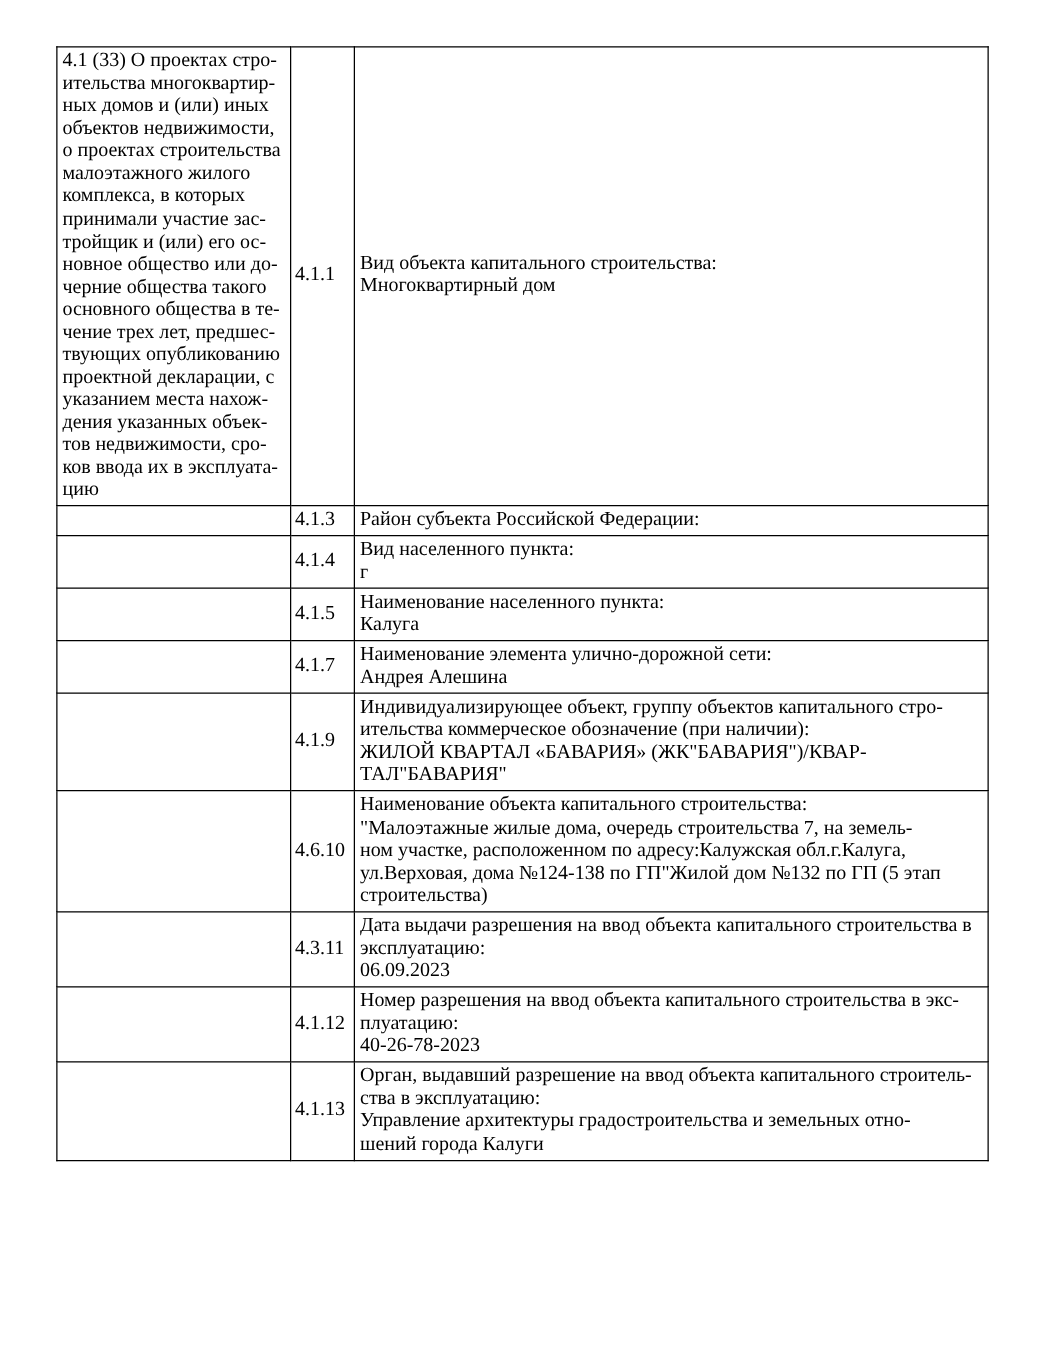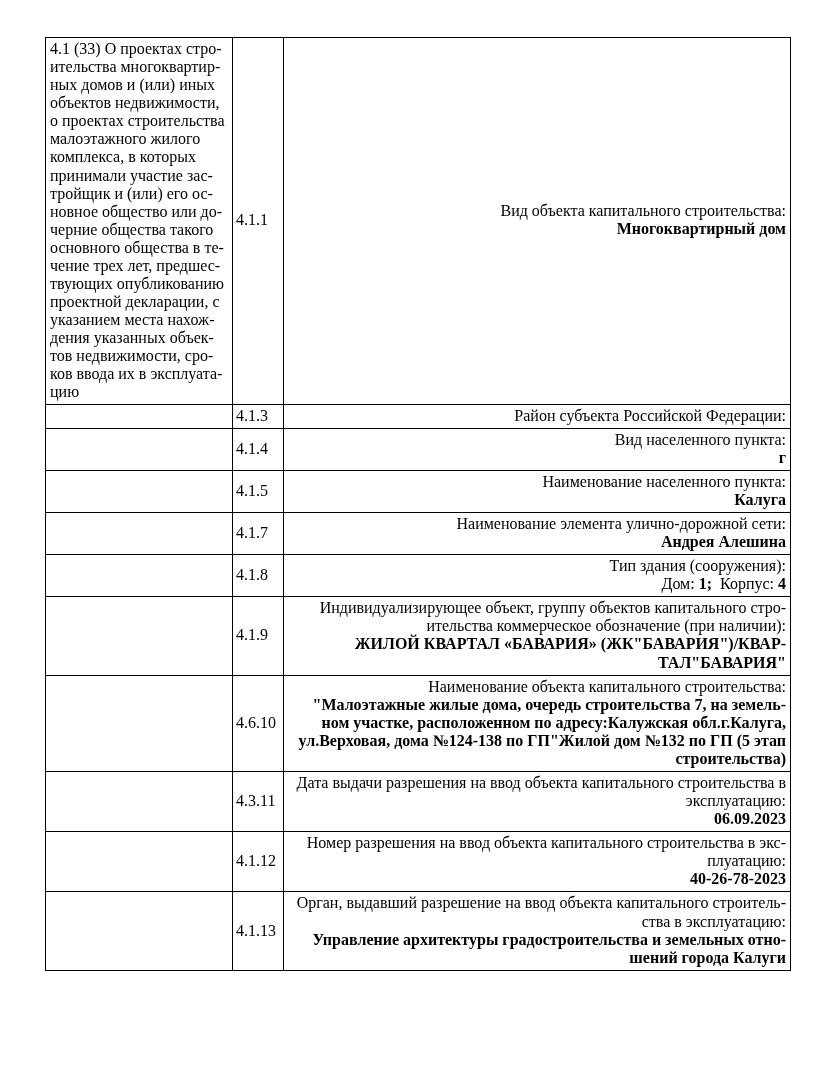--- a/index.html
+++ b/index.html
@@ -30,23 +30,23 @@
     padding: 2px 4px 3px 4px;
     vertical-align: middle;
     overflow: hidden;
   }
   td.section-cell {
     vertical-align: top;
     white-space: pre-line;
     padding: 2px 3px 2px 4px;
   }
   td.num-cell { padding-left: 3px; padding-right: 2px; }
-  .label, .value { white-space: pre-wrap; text-align: right; }
+  .label, .value { white-space: pre-wrap; }
   .value { font-weight: normal; }
-  .value .b { font-weight: bold; }
+  .value .b { font-weight: normal; }
   .value:empty { display: none; }
 </style>
 </head>
 <body>
 
 <div class="page">
   <table class="decl">
     <colgroup>
       <col style="width:187px">
       <col style="width:51px">
@@ -112,28 +112,20 @@
 
   <tr>
     <td class="section-cell"></td>
     <td class="num-cell">4.1.7</td>
     <td class="content-cell">
       <div class="label">Наименование элемента улично-дорожной сети:</div>
       <div class="value"><span class="b">Андрея Алешина</span></div>
     </td>
   </tr>
 
-  <tr>
-    <td class="section-cell"></td>
-    <td class="num-cell">4.1.8</td>
-    <td class="content-cell">
-      <div class="label">Тип здания (сооружения):</div>
-      <div class="value"><span>Дом: </span><span class="b">1;</span><span>  Корпус: </span><span class="b">4</span></div>
-    </td>
-  </tr>
 
   <tr>
     <td class="section-cell"></td>
     <td class="num-cell">4.1.9</td>
     <td class="content-cell">
       <div class="label">Индивидуализирующее объект, группу объектов капитального стро-
 ительства коммерческое обозначение (при наличии):</div>
       <div class="value"><span class="b">ЖИЛОЙ КВАРТАЛ «БАВАРИЯ» (ЖК"БАВАРИЯ")/КВАР-
 ТАЛ"БАВАРИЯ"</span></div>
     </td>

